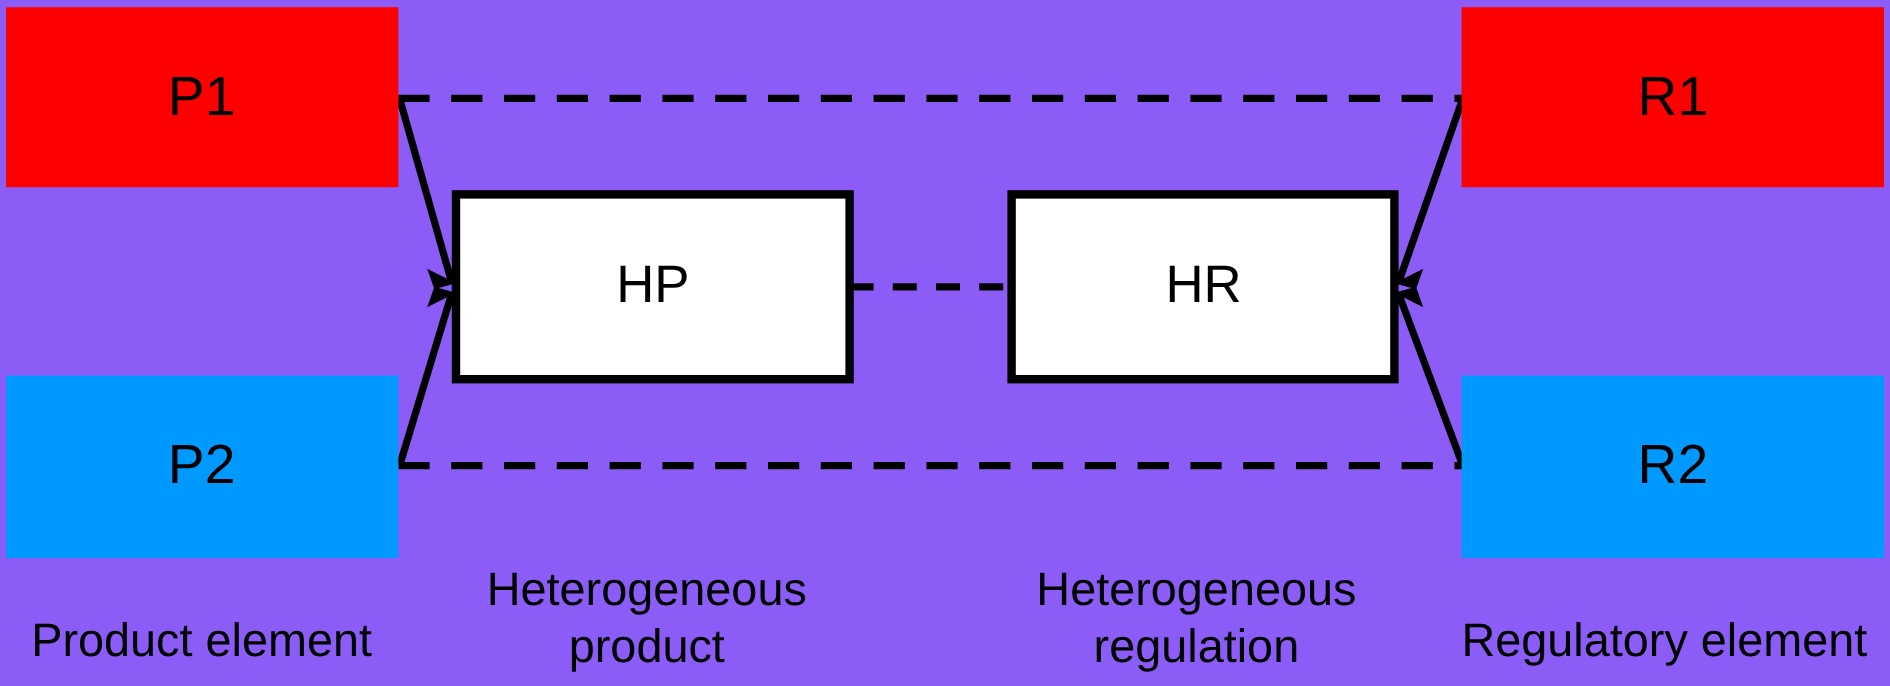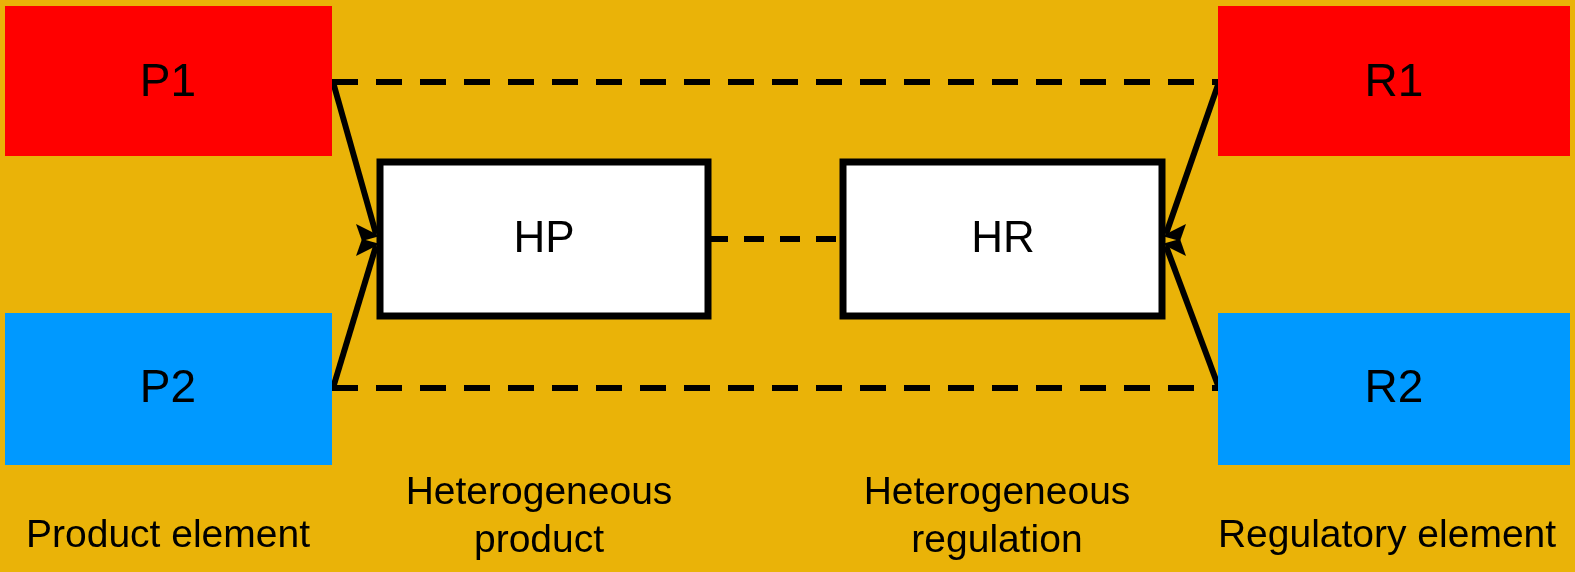--- a/index.html
+++ b/index.html
@@ -7,21 +7,21 @@
     padding: 0;
     background: #ffffff;
   }
   body {
     font-family: "Liberation Sans", sans-serif;
   }
   #diagram-root {
     position: relative;
     width: 1575px;
     height: 572px;
-    background: #eab308;
+    background: #8b5cf6;
     overflow: hidden;
   }
   #diagram-svg {
     position: absolute;
     left: 0;
     top: 0;
     width: 1575px;
     height: 572px;
     display: block;
   }

